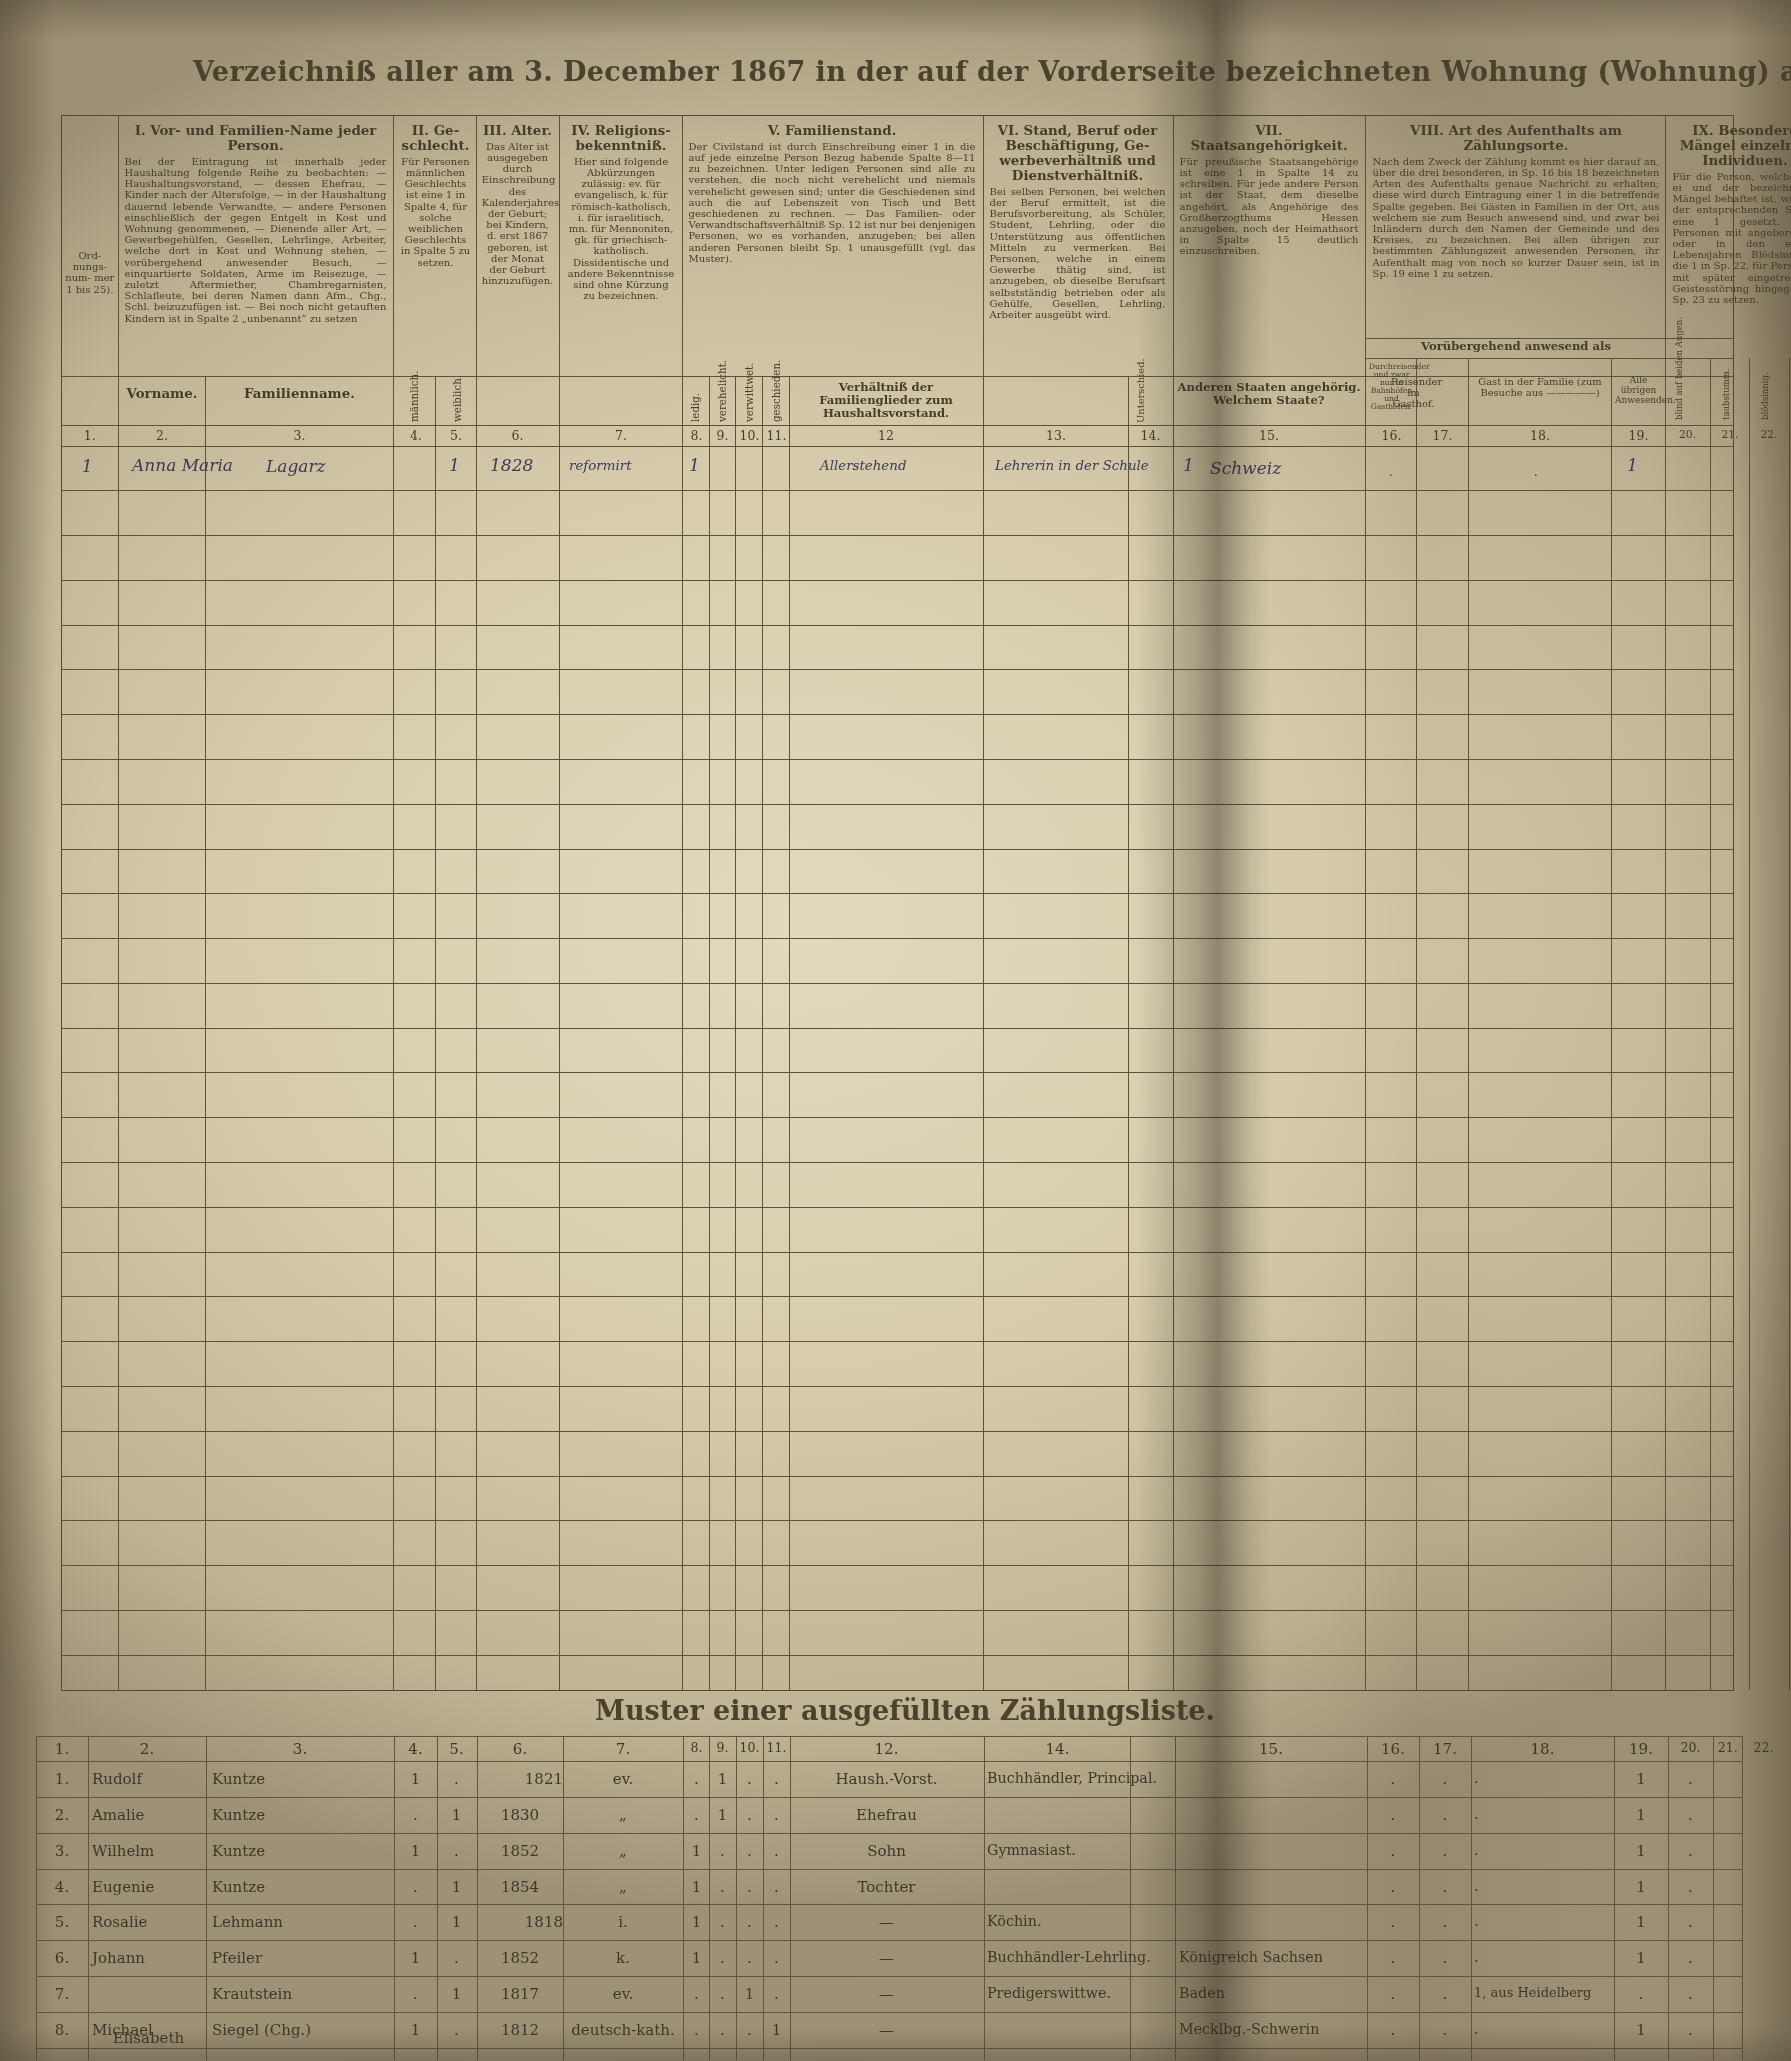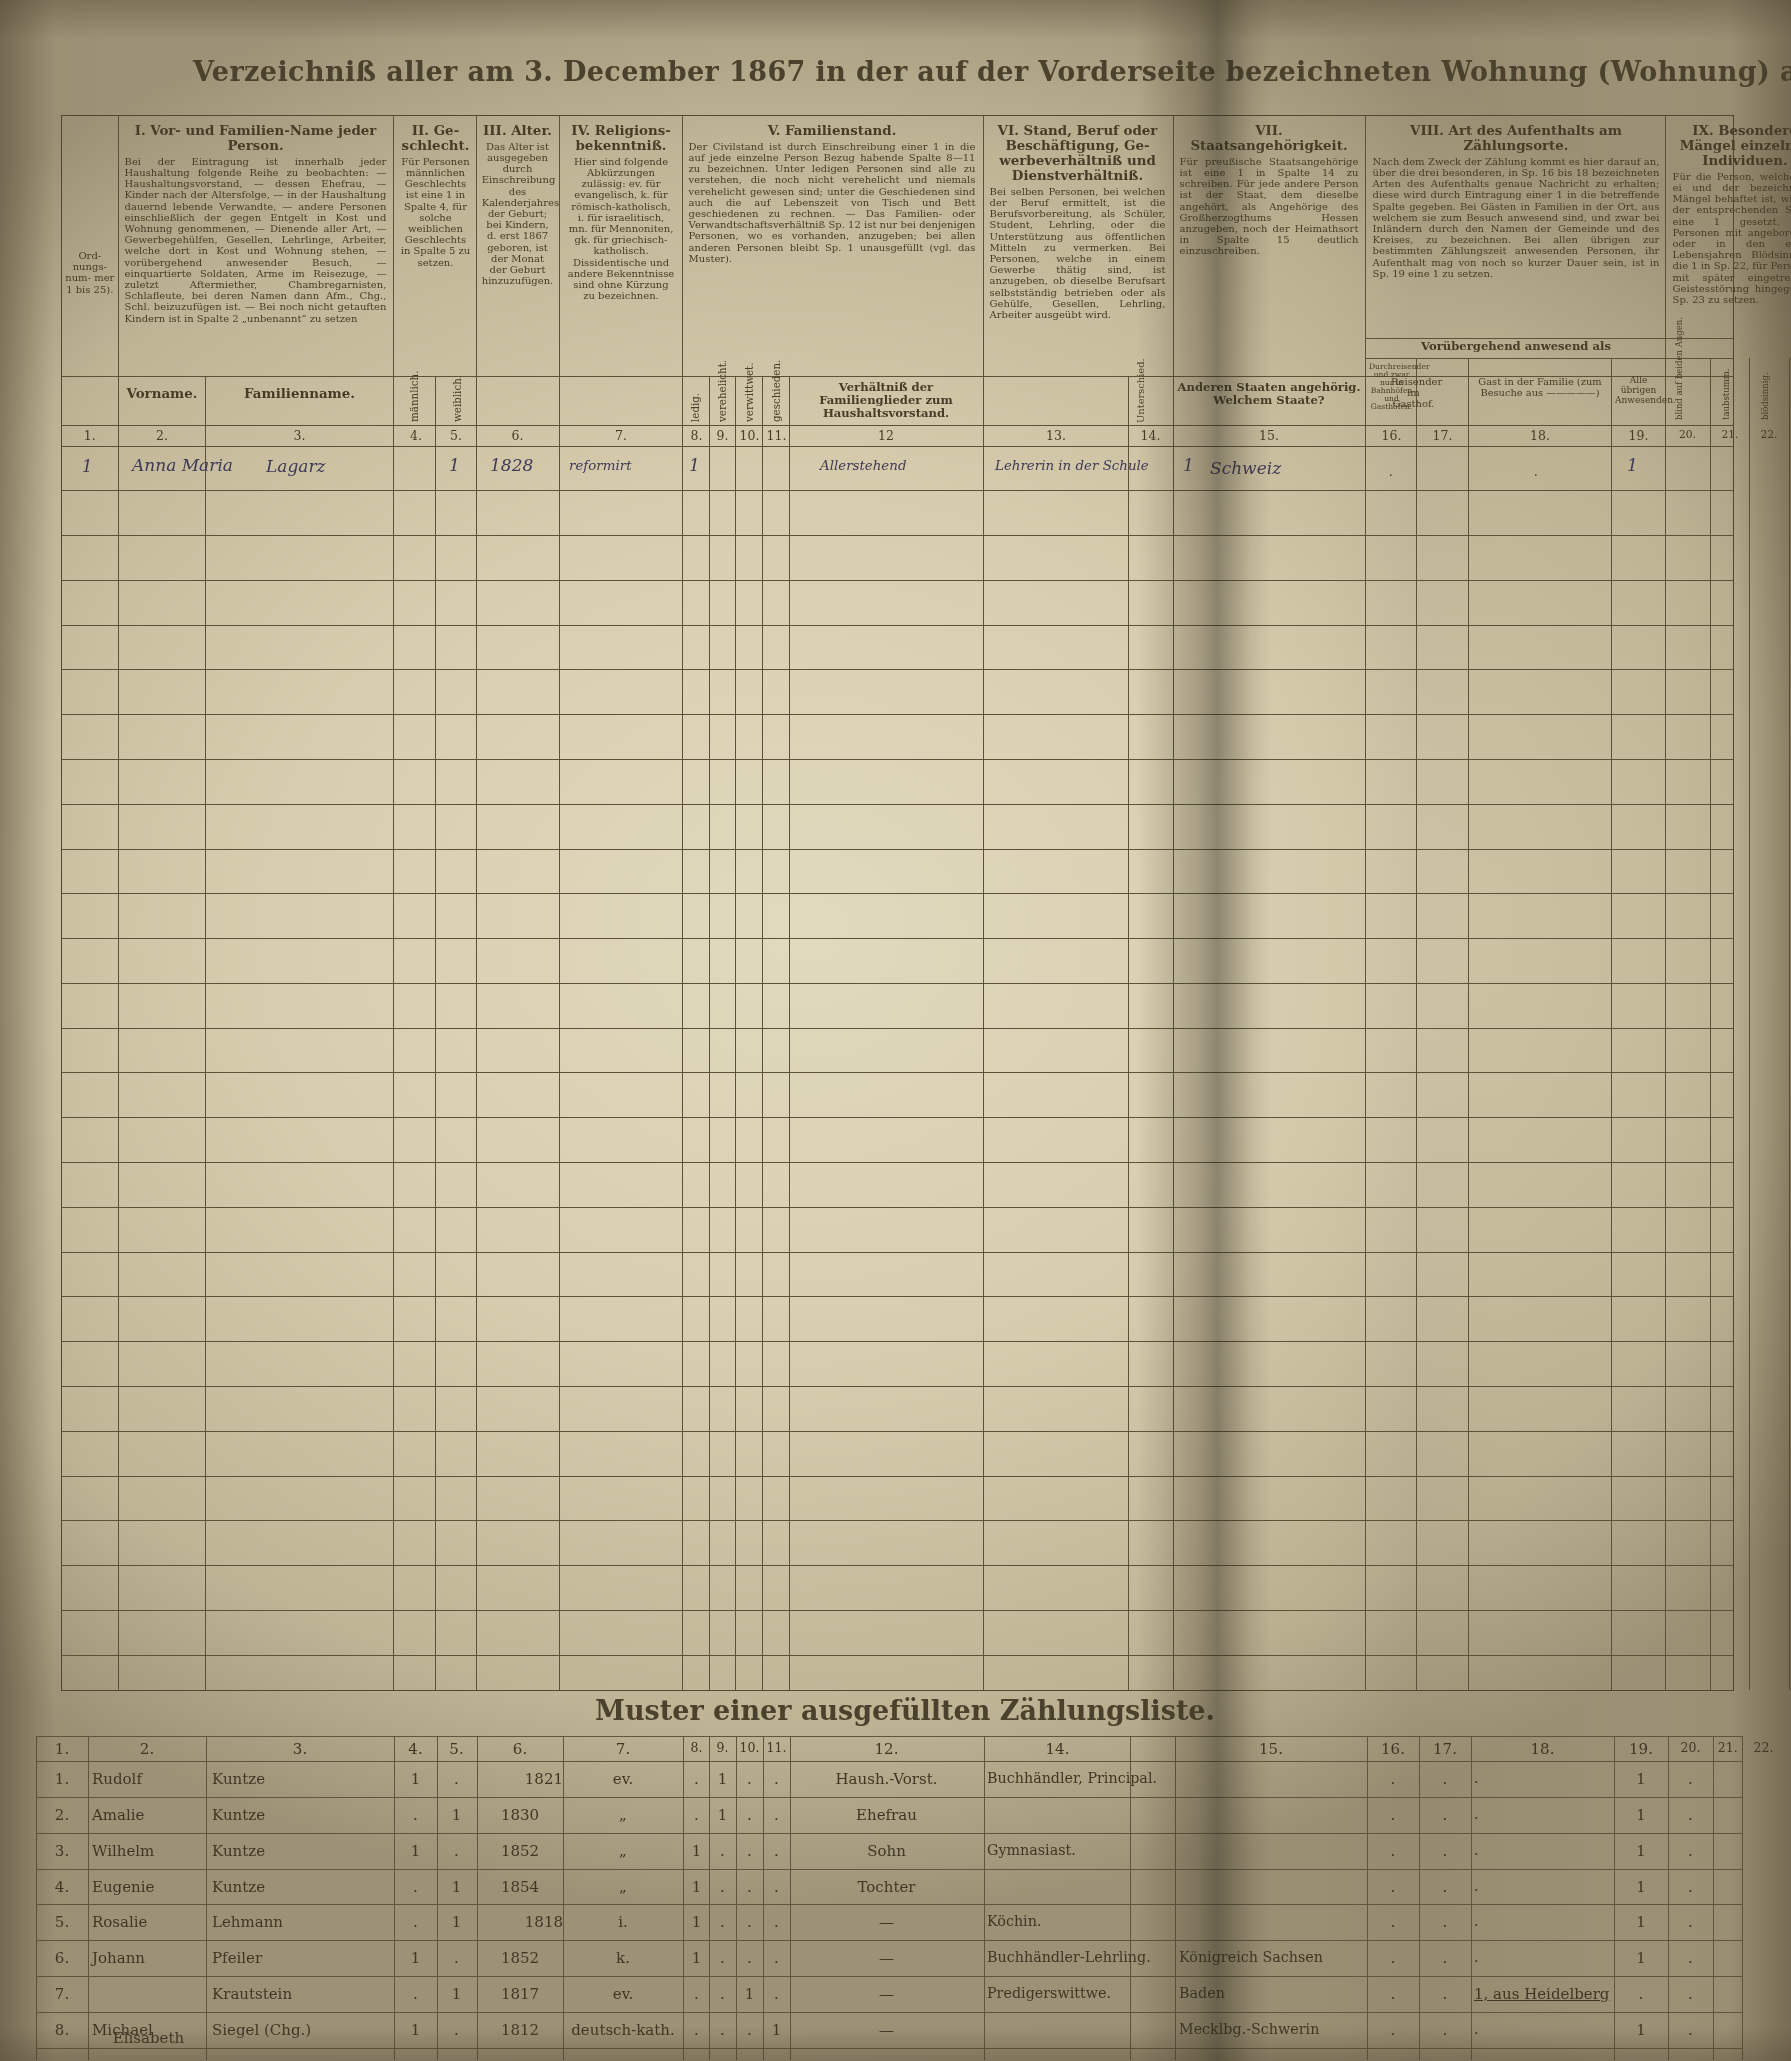--- a/index.html
+++ b/index.html
@@ -462,21 +462,21 @@
         <div class="scell" style="left: 527px; top: 249px; width: 120px; text-align: center;">ev.</div>
         <div class="scell" style="left: 647px; top: 249px; width: 27px; text-align: center;">.</div>
         <div class="scell" style="left: 673px; top: 249px; width: 27px; text-align: center;">.</div>
         <div class="scell" style="left: 700px; top: 249px; width: 27px; text-align: center;">1</div>
         <div class="scell" style="left: 727px; top: 249px; width: 27px; text-align: center;">.</div>
         <div class="scell" style="left: 754px; top: 249px; width: 193px; text-align: center;">—</div>
         <div class="scell" style="left: 951px; top: 249px; width: 142px; text-align: left; font-size: 14.3px;">Predigerswittwe.</div>
         <div class="scell" style="left: 1143px; top: 249px; width: 184px; text-align: left; font-size: 14.3px;">Baden</div>
         <div class="scell" style="left: 1331px; top: 249px; width: 52px; text-align: center;">.</div>
         <div class="scell" style="left: 1383px; top: 249px; width: 52px; text-align: center;">.</div>
-        <div class="scell" style="left: 1438px; top: 249px; width: 140px; text-align: left; font-size: 15px; text-decoration: underline;">1, aus Heidelberg</div>
+        <div class="scell" style="left: 1438px; top: 249px; width: 140px; text-align: left; font-size: 13px;">1, aus Heidelberg</div>
         <div class="scell" style="left: 1578px; top: 249px; width: 54px; text-align: center;">.</div>
         <div class="scell" style="left: 1632px; top: 249px; width: 45px; text-align: center;">.</div>
         <div class="srow" style="top: 312px;"></div>
         <div class="scell" style="left: 0px; top: 285px; width: 52px; text-align: center;">8.</div>
         <div class="scell" style="left: 56px; top: 285px; width: 113px; text-align: left;">Michael</div>
         <div class="scell" style="left: 176px; top: 285px; width: 179px; text-align: left;">Siegel (Chg.)</div>
         <div class="scell" style="left: 358px; top: 285px; width: 43px; text-align: center;">1</div>
         <div class="scell" style="left: 401px; top: 285px; width: 39px; text-align: center;">.</div>
         <div class="scell" style="left: 441px; top: 285px; width: 86px; text-align: center;">1812</div>
         <div class="scell" style="left: 527px; top: 285px; width: 120px; text-align: center;">deutsch-kath.</div>

